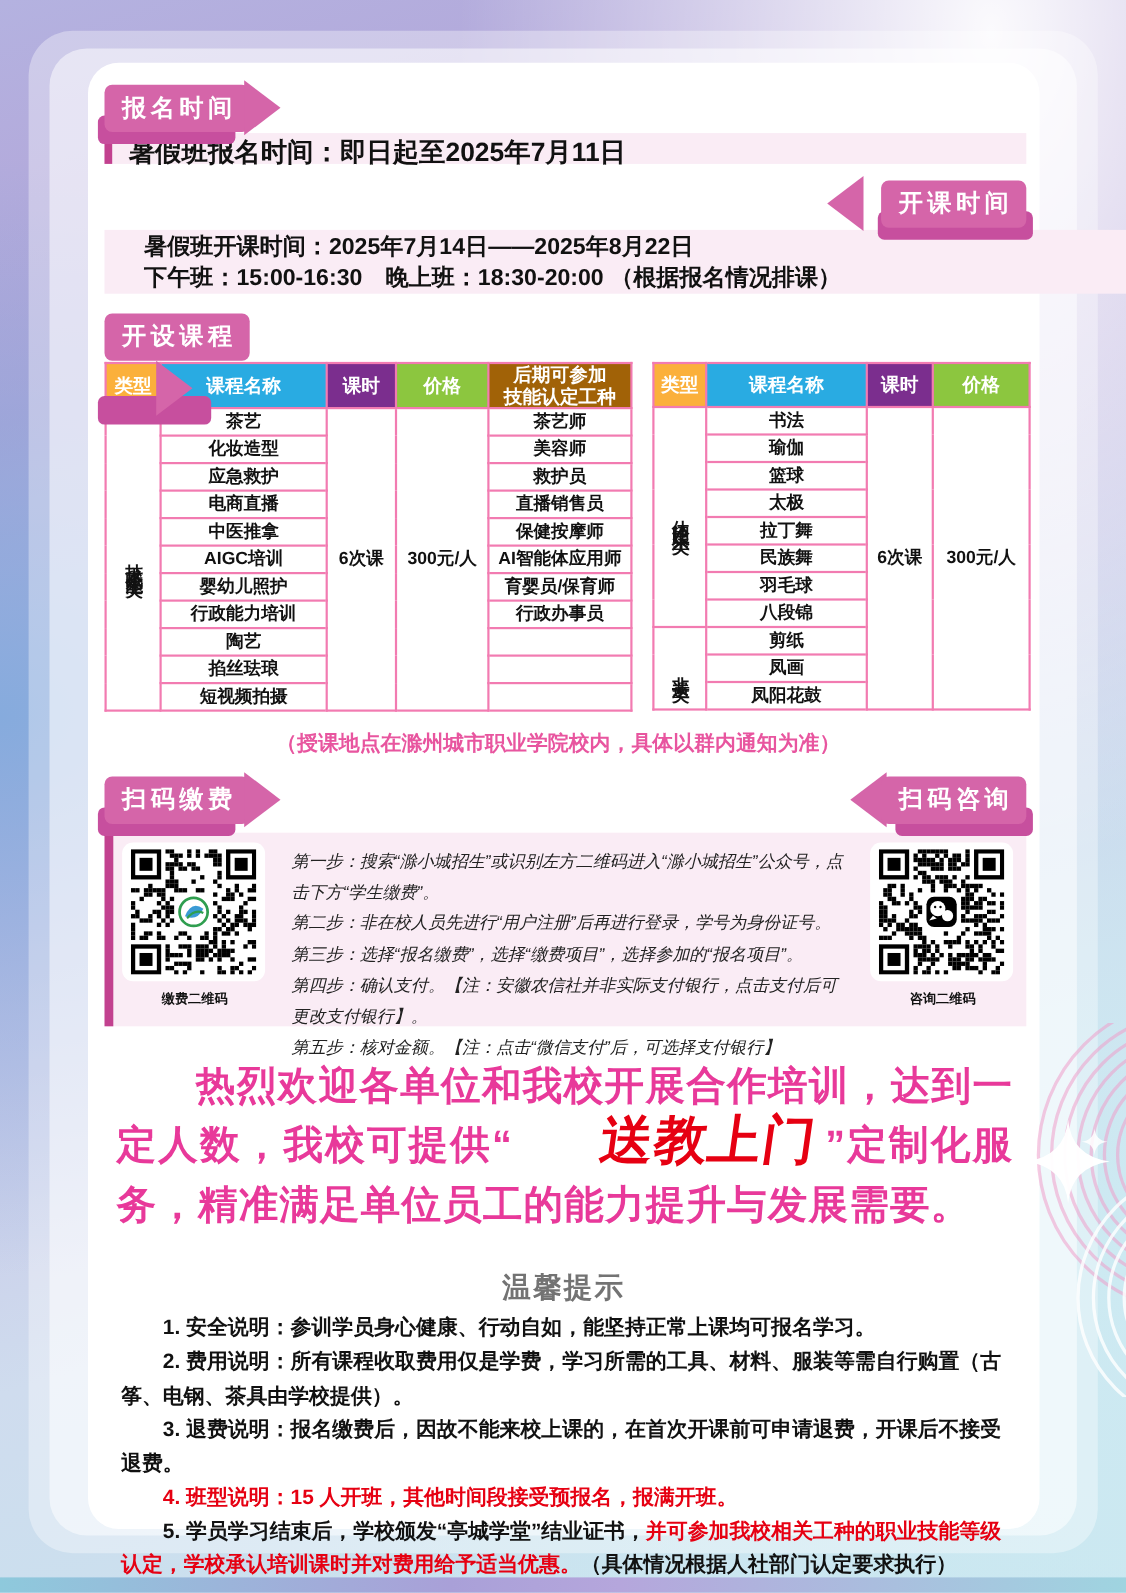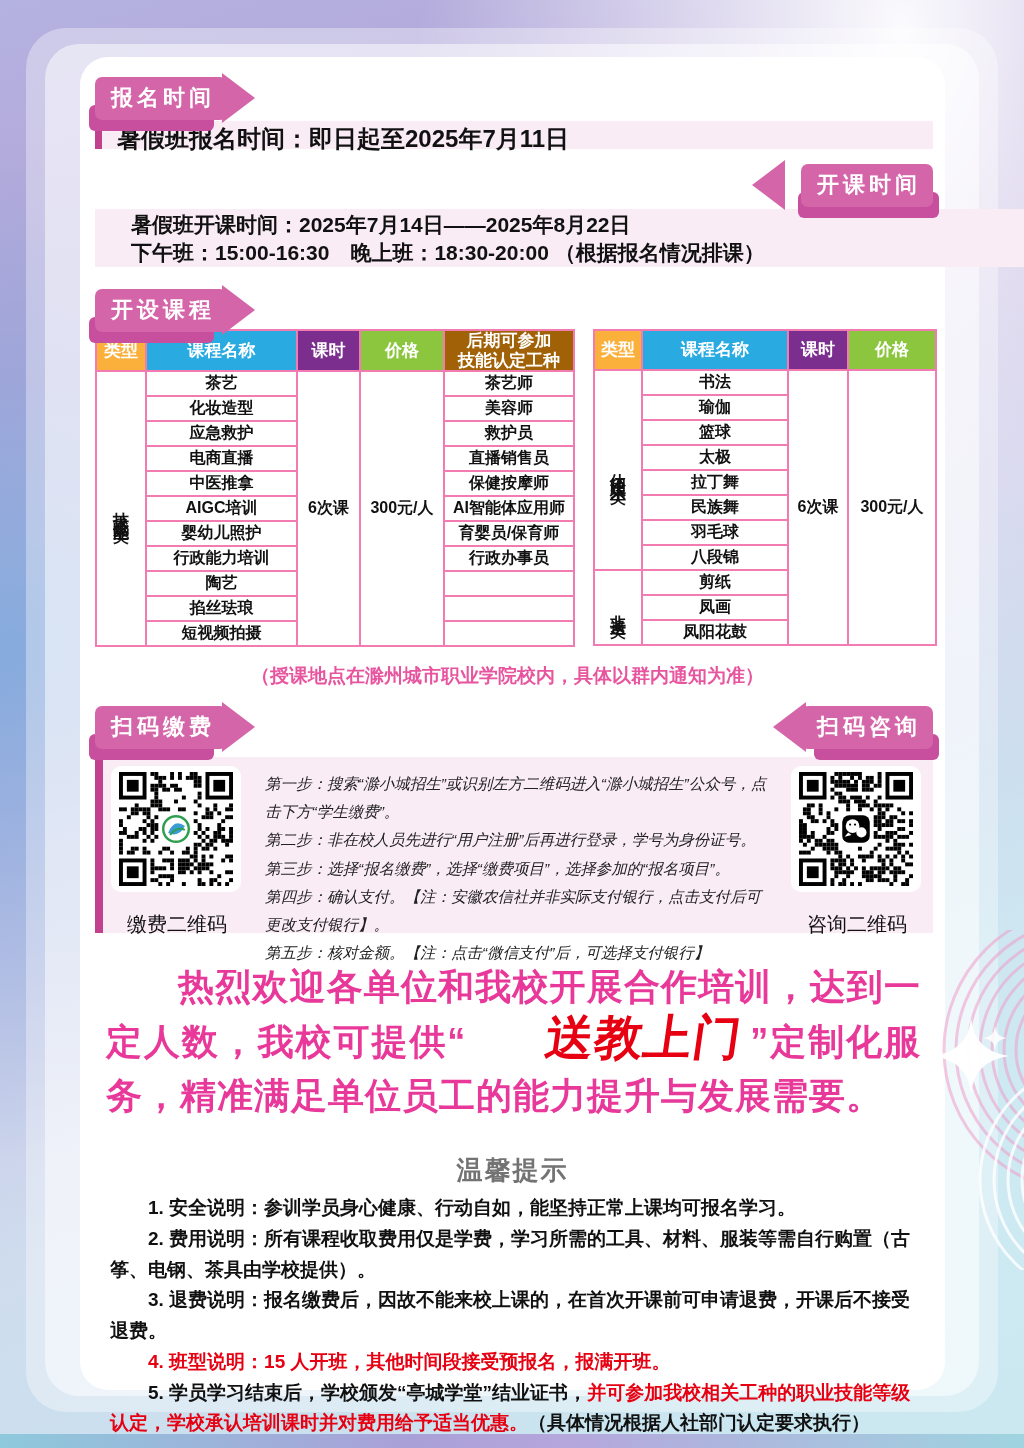--- a/index.html
+++ b/index.html
@@ -65,21 +65,21 @@
   .note{position:absolute;left:0;right:10px;top:606px;text-align:center;
     color:var(--note-pink);font-weight:bold;font-size:19px;z-index:3;}
 
   
   .qr-panel{position:absolute;left:17px;top:700px;width:836px;height:176px;background:var(--panel);
     display:flex;align-items:flex-start;padding:9px 10px 0 14px;z-index:3;}
   .qr-panel .accent{position:absolute;left:-2px;top:0;bottom:0;width:8px;background:var(--accent);}
   .qr-col{width:132px;flex:none;text-align:center;}
   .qr-box{background:#fff;border-radius:10px;width:130px;height:126px;display:flex;
     align-items:center;justify-content:center;}
-  .qr-label{font-size:20px;font-weight:normal;color:#111;margin-top:19px;}
+  .qr-label{font-size:12px;font-weight:bold;color:#111;margin-top:8px;}
   .steps{flex:1;margin:4px 20px 0 22px;font-style:italic;}
   .step{font-size:15.5px;color:#222;line-height:1.82;}
 
   
   .welcome{position:absolute;left:26px;right:24px;top:903px;margin:0;z-index:3;
     color:var(--welcome-pink);font-weight:900;font-size:36px;line-height:1.5;
     text-indent:2em;text-align:justify;letter-spacing:1px;}
   .welcome .hl{color:var(--red);font-size:48px;font-weight:900;display:inline-block;
     transform:skewX(-8deg);padding:0 8px;line-height:1;}
 
@@ -140,21 +140,21 @@
     <div class="arrow-l"></div>
     <div class="body">开课时间</div>
   </div>
 
   <div class="bar" id="open-bar">
     <span class="accent"></span>
     <div>暑假班开课时间：2025年7月14日——2025年8月22日</div>
     <div>下午班：15:00-16:30　晚上班：18:30-20:00 （根据报名情况排课）</div>
   </div>
 
-  <div class="ribbon r" style="left:15px;top:228px;">
+  <div class="ribbon r" style="left:15px;top:228px;flex-direction:column;">
     <div class="fold"></div>
     <div class="body">开设课程</div>
     <div class="arrow-r"></div>
   </div>
 
   <table class="course" id="left-table">
       <colgroup>
         <col style="width: 50px;">
         <col style="width: 151px;">
         <col style="width: 63px;">

